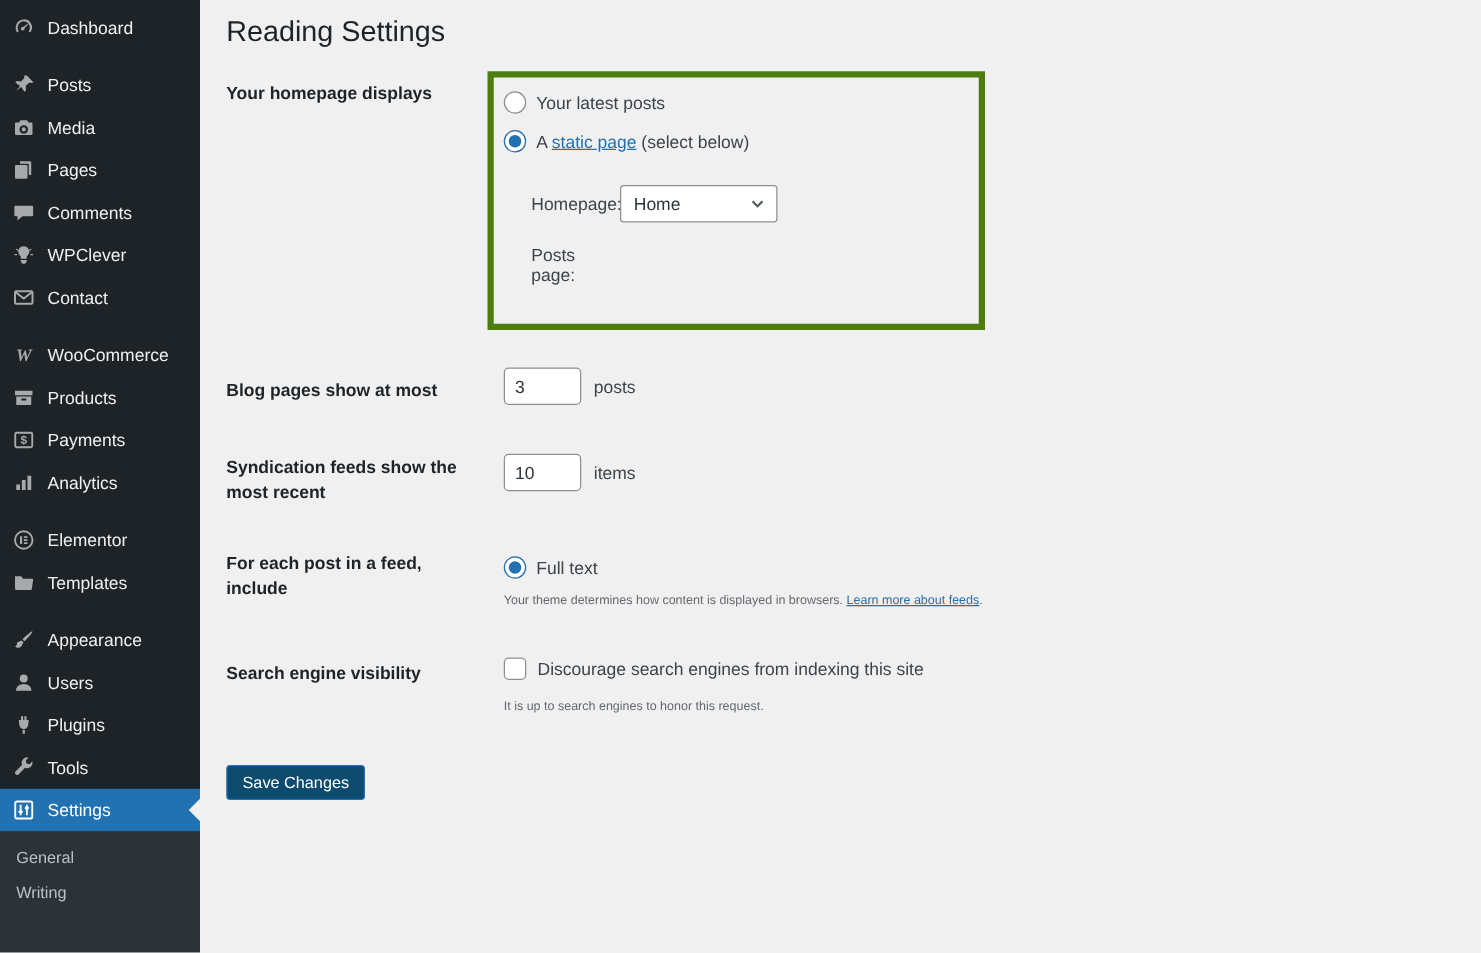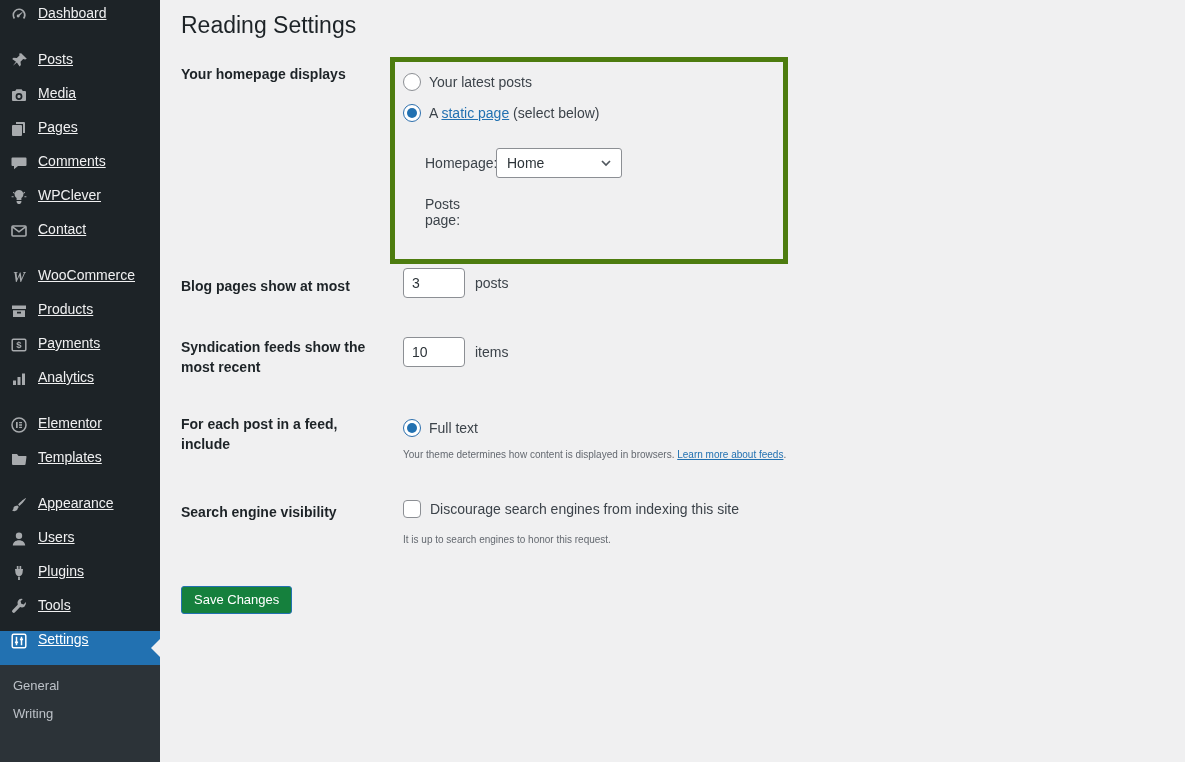--- a/index.html
+++ b/index.html
@@ -7,22 +7,22 @@
   body {
     width:1185px; height:762px; overflow:hidden;
     font-family:"Liberation Sans", sans-serif;
     background:#f0f0f1; color:#3c434a;
   }
   .layout { display:flex; width:100%; height:100%; }
 
   
   .sidebar { width:160px; flex-shrink:0; background:#1d2327; padding-top:5px;
              display:flex; flex-direction:column; }
-  .menu-item { height:34px; display:flex; align-items:flex-start; padding-left:9px;
-               font-size:14px; color:#f0f0f1; cursor:pointer; position:relative;text-decoration:underline; }
+  .menu-item { height:34px; display:flex; align-items:center; padding-left:9px;
+               font-size:14px; color:#f0f0f1; cursor:pointer; position:relative; }
   .menu-item .mi-icon { width:20px; height:20px; margin-right:9px; color:#a7aaad;
                         display:flex; align-items:center; justify-content:center; flex-shrink:0; }
   .menu-item.active { background:#2271b1; color:#fff; font-weight:400; }
   .menu-item.active .mi-icon { color:#fff; }
   .menu-gap { height:12px; }
   .current-arrow { position:absolute; right:0; top:50%; transform:translateY(-50%);
                    width:0; height:0; border-top:9px solid transparent;
                    border-bottom:9px solid transparent; border-right:9px solid #f0f0f1; }
   .submenu { background:#2c3338; padding-top:6px; flex:1; }
   .submenu-item { height:28px; display:flex; align-items:center; padding-left:13px;
@@ -55,40 +55,40 @@
   .select-row { display:flex; align-items:center; margin-left:22px; font-size:14px;
                 color:#3c434a; }
   .select-row.first { margin-top:20px; }
   .select-row.second { margin-top:18px; }
   .select-label { width:71px; }
   .select { width:126px; height:30px; background:#fff; border:1px solid #8c8f94;
             border-radius:3px; display:flex; align-items:center;
             justify-content:space-between; padding:0 8px 0 10px; font-size:14px;
             color:#2c3338; cursor:pointer; }
 
-  .row2 { margin-top:4px; }
+  .row2 { margin-top:30px; }
   .row2 .row-label { padding-top:8px; }
   .row3 { margin-top:39px; }
   .row3 .row-label span { display:inline-block; width:190px; }
   .num-input { width:62px; height:30px; background:#fff; border:1px solid #8c8f94;
                border-radius:4px; padding:0 8px; font-size:14px; color:#2c3338; }
   .unit { margin-left:10px; line-height:30px; font-size:14px; color:#3c434a; }
   .inline-field { display:flex; align-items:flex-start; }
 
   .row4 { margin-top:37px; }
   .note { margin-top:4px; font-size:10px; color:#646970; line-height:20px; }
 
   .row5 { margin-top:35px; }
   .row5 .row-label { padding-top:2px; }
   .checkbox-row { display:flex; align-items:center; font-size:14px; color:#3c434a; }
   .checkbox { width:18px; height:18px; background:#fff; border:1px solid #8c8f94;
               border-radius:4px; margin-right:9px; flex-shrink:0; cursor:pointer; }
   .note2 { margin-top:12px; }
 
-  .save-btn { margin-top:36px; display:inline-block; background:#15803d;
+  .save-btn { margin-top:36px; display:inline-block; background:#0c4a6e;
               border:1px solid #2271b1; border-radius:3px; color:#fff;
               font-size:13px; font-family:"Liberation Sans", sans-serif;
               height:28px; padding:0 12px; cursor:pointer; line-height:26px; }
 </style>
 </head>
 <body>
 
 <div class="layout">
 
   <div class="sidebar">

